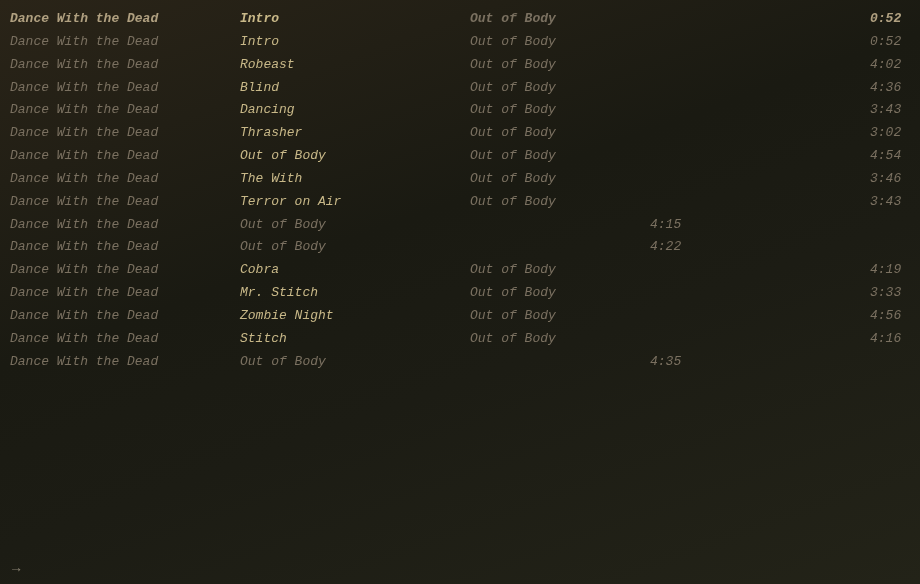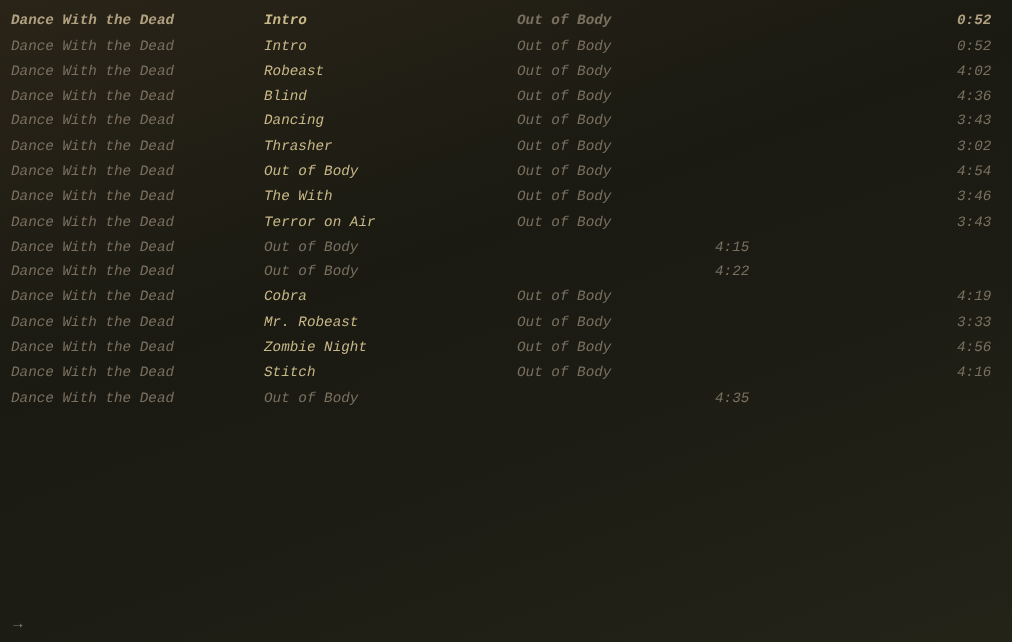--- a/index.html
+++ b/index.html
@@ -158,21 +158,21 @@
     </div>
     <div class="track-row">
       <span class="artist">Dance With the Dead</span>
       <span class="title">Cobra</span>
       <span class="album">Out of Body</span>
       <span></span>
       <span class="duration">4:19</span>
     </div>
     <div class="track-row">
       <span class="artist">Dance With the Dead</span>
-      <span class="title">Mr. Robeast</span>
+      <span class="title">Mr. Stitch</span>
       <span class="album">Out of Body</span>
       <span></span>
       <span class="duration">3:33</span>
     </div>
     <div class="track-row">
       <span class="artist">Dance With the Dead</span>
       <span class="title">Zombie Night</span>
       <span class="album">Out of Body</span>
       <span></span>
       <span class="duration">4:56</span>

